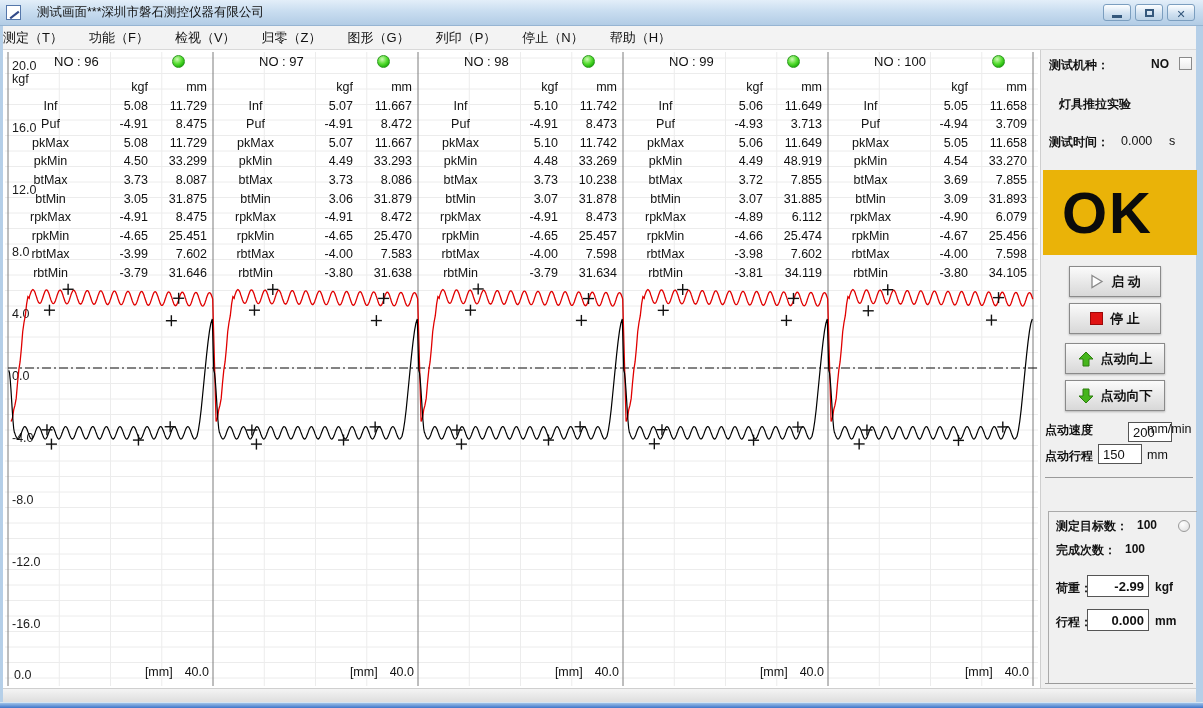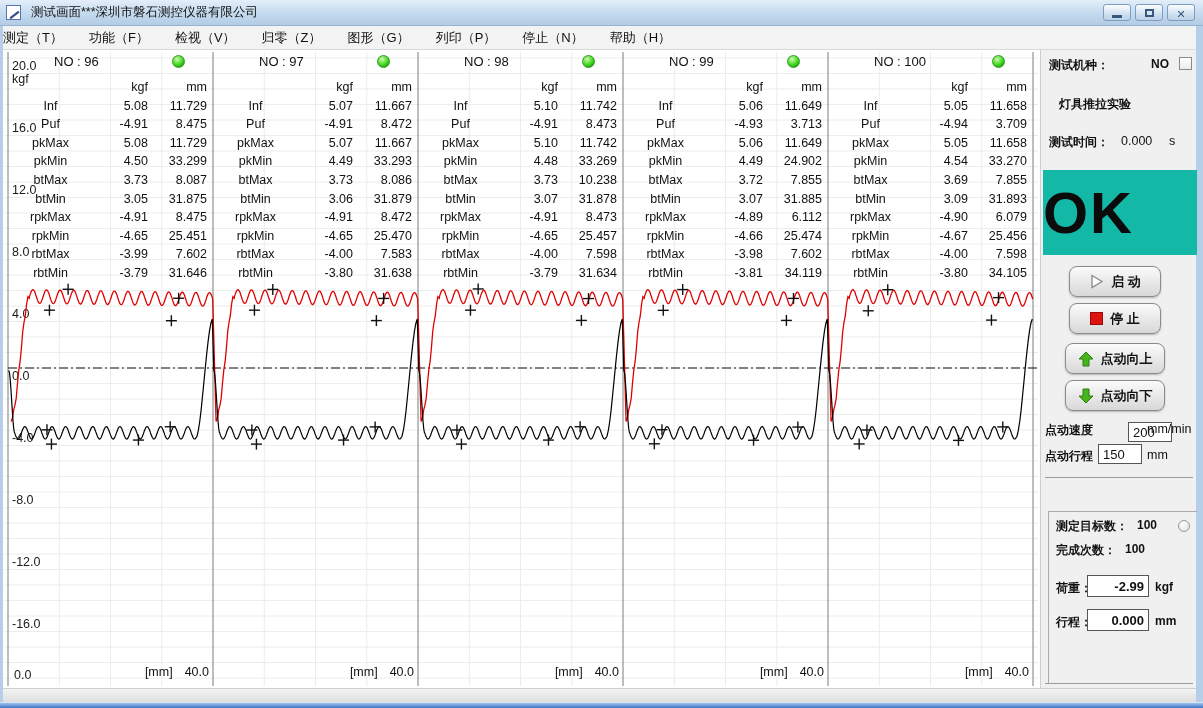--- a/index.html
+++ b/index.html
@@ -6,21 +6,21 @@
   html,body{width:1203px;height:708px;overflow:hidden}
   body{font-family:"Liberation Sans","DejaVu Sans",sans-serif;background:#888}
   #window{position:relative;width:1203px;height:708px;background:#fff;overflow:hidden}
 
   
   #titlebar{position:absolute;left:0;top:0;width:1203px;height:26px;
     background:linear-gradient(180deg,#e3eef9 0%,#c9ddf0 45%,#b2cce5 100%);
     border-bottom:1px solid #96b4d2;display:flex;align-items:center;padding-left:6px}
   #app-icon{width:15px;height:15px;background:#fff;border:1px solid #5577aa;position:relative;flex:0 0 auto}
   #app-icon::after{content:"";position:absolute;left:2px;top:8px;width:11px;height:2px;background:#334a88;transform:rotate(-38deg)}
-  #title-text{font-size:12.5px;color:#111;margin-left:10px;white-space:nowrap}
+  #title-text{font-size:12.5px;color:#111;margin-left:16px;white-space:nowrap}
   #win-controls{position:absolute;right:8px;top:4px;display:flex;gap:4px}
   .winbtn{width:28px;height:17px;border:1px solid #7b9ebf;border-radius:3px;
     background:linear-gradient(180deg,#fdfeff,#cfe0f0 60%,#bcd2e6);display:flex;align-items:center;justify-content:center;cursor:pointer}
   .glyph-min{width:10px;height:3px;background:#35587c;margin-top:7px}
   .glyph-max{width:9px;height:8px;border:2px solid #35587c}
   .glyph-close::before{content:"✕";font-size:11px;font-weight:bold;color:#35587c;line-height:1}
   .frame-side{position:absolute;top:26px;height:676px;background:#b5cfe8}
   #frame-left{left:0;width:3px}
   #frame-right{left:1196px;width:7px}
 
@@ -45,24 +45,24 @@
   .c-mm{width:59px;text-align:right}
   .pbottom{position:absolute;left:0;top:615px;width:201px;text-align:right;font-size:12.5px;color:#111}
   .pbottom .xunit{margin-right:12px}
 
   
   #sidebar{position:absolute;left:1040px;top:50px;width:156px;height:638px;background:#f0f0f0;border-left:1px solid #cfcfcf}
   #sidebar .lab{position:absolute;font-size:12px;font-weight:bold;color:#111;white-space:nowrap}
   #sidebar .val{position:absolute;font-size:12.5px;color:#111;white-space:nowrap}
   #mt-checkbox{position:absolute;left:138px;top:7px;width:13px;height:13px;border:1px solid #8a8a8a;
     background:linear-gradient(#fff,#ececec);cursor:pointer}
-  #result-box{position:absolute;left:2px;top:120px;width:154px;height:85px;background:#14b8a6;
-    display:flex;align-items:center;padding-left:0}
+  #result-box{position:absolute;left:2px;top:120px;width:154px;height:85px;background:#eab308;
+    display:flex;align-items:center;padding-left:19px}
   #result-text{font-size:58px;font-weight:800;color:#0b0b0b;letter-spacing:2px;line-height:1}
-  .ctl-btn{position:absolute;left:28px;width:92px;height:31px;border:1px solid #8a8a8a;border-radius:8px;
+  .ctl-btn{position:absolute;left:28px;width:92px;height:31px;border:1px solid #8a8a8a;border-radius:0;
     background:linear-gradient(180deg,#fbfbfb,#e9e9e9 50%,#d8d8d8);box-shadow:0 1px 2px rgba(0,0,0,.25);
     display:flex;align-items:center;justify-content:center;gap:7px;cursor:pointer;font-size:13px;font-weight:bold;color:#111}
   .ctl-btn.wide{left:24px;width:100px}
   .ic-stop{width:13px;height:13px;background:#e01313;border:1px solid #9d0808}
   .jog-input,.meas-input{position:absolute;border:1px solid #555;background:#fff;font-size:13px;
     font-family:"Liberation Sans","DejaVu Sans",sans-serif;color:#111;padding:0 4px}
   .jog-input{width:44px;height:20px}
   .meas-input{width:62px;height:22px;text-align:right;font-weight:bold}
   .hline{position:absolute;left:4px;width:148px;height:0;border-top:1px solid #9a9a9a}
   #groupbox{position:absolute;left:7px;top:461px;width:149px;height:172px;border-top:1px solid #aaa;border-left:1px solid #aaa}
@@ -557,21 +557,21 @@
               <span class="c-mm">3.713</span>
             </div>
             <div class="prow">
               <span class="c-label">pkMax</span>
               <span class="c-kgf">5.06</span>
               <span class="c-mm">11.649</span>
             </div>
             <div class="prow">
               <span class="c-label">pkMin</span>
               <span class="c-kgf">4.49</span>
-              <span class="c-mm">24.902</span>
+              <span class="c-mm">48.919</span>
             </div>
             <div class="prow">
               <span class="c-label">btMax</span>
               <span class="c-kgf">3.72</span>
               <span class="c-mm">7.855</span>
             </div>
             <div class="prow">
               <span class="c-label">btMin</span>
               <span class="c-kgf">3.07</span>
               <span class="c-mm">31.885</span>

